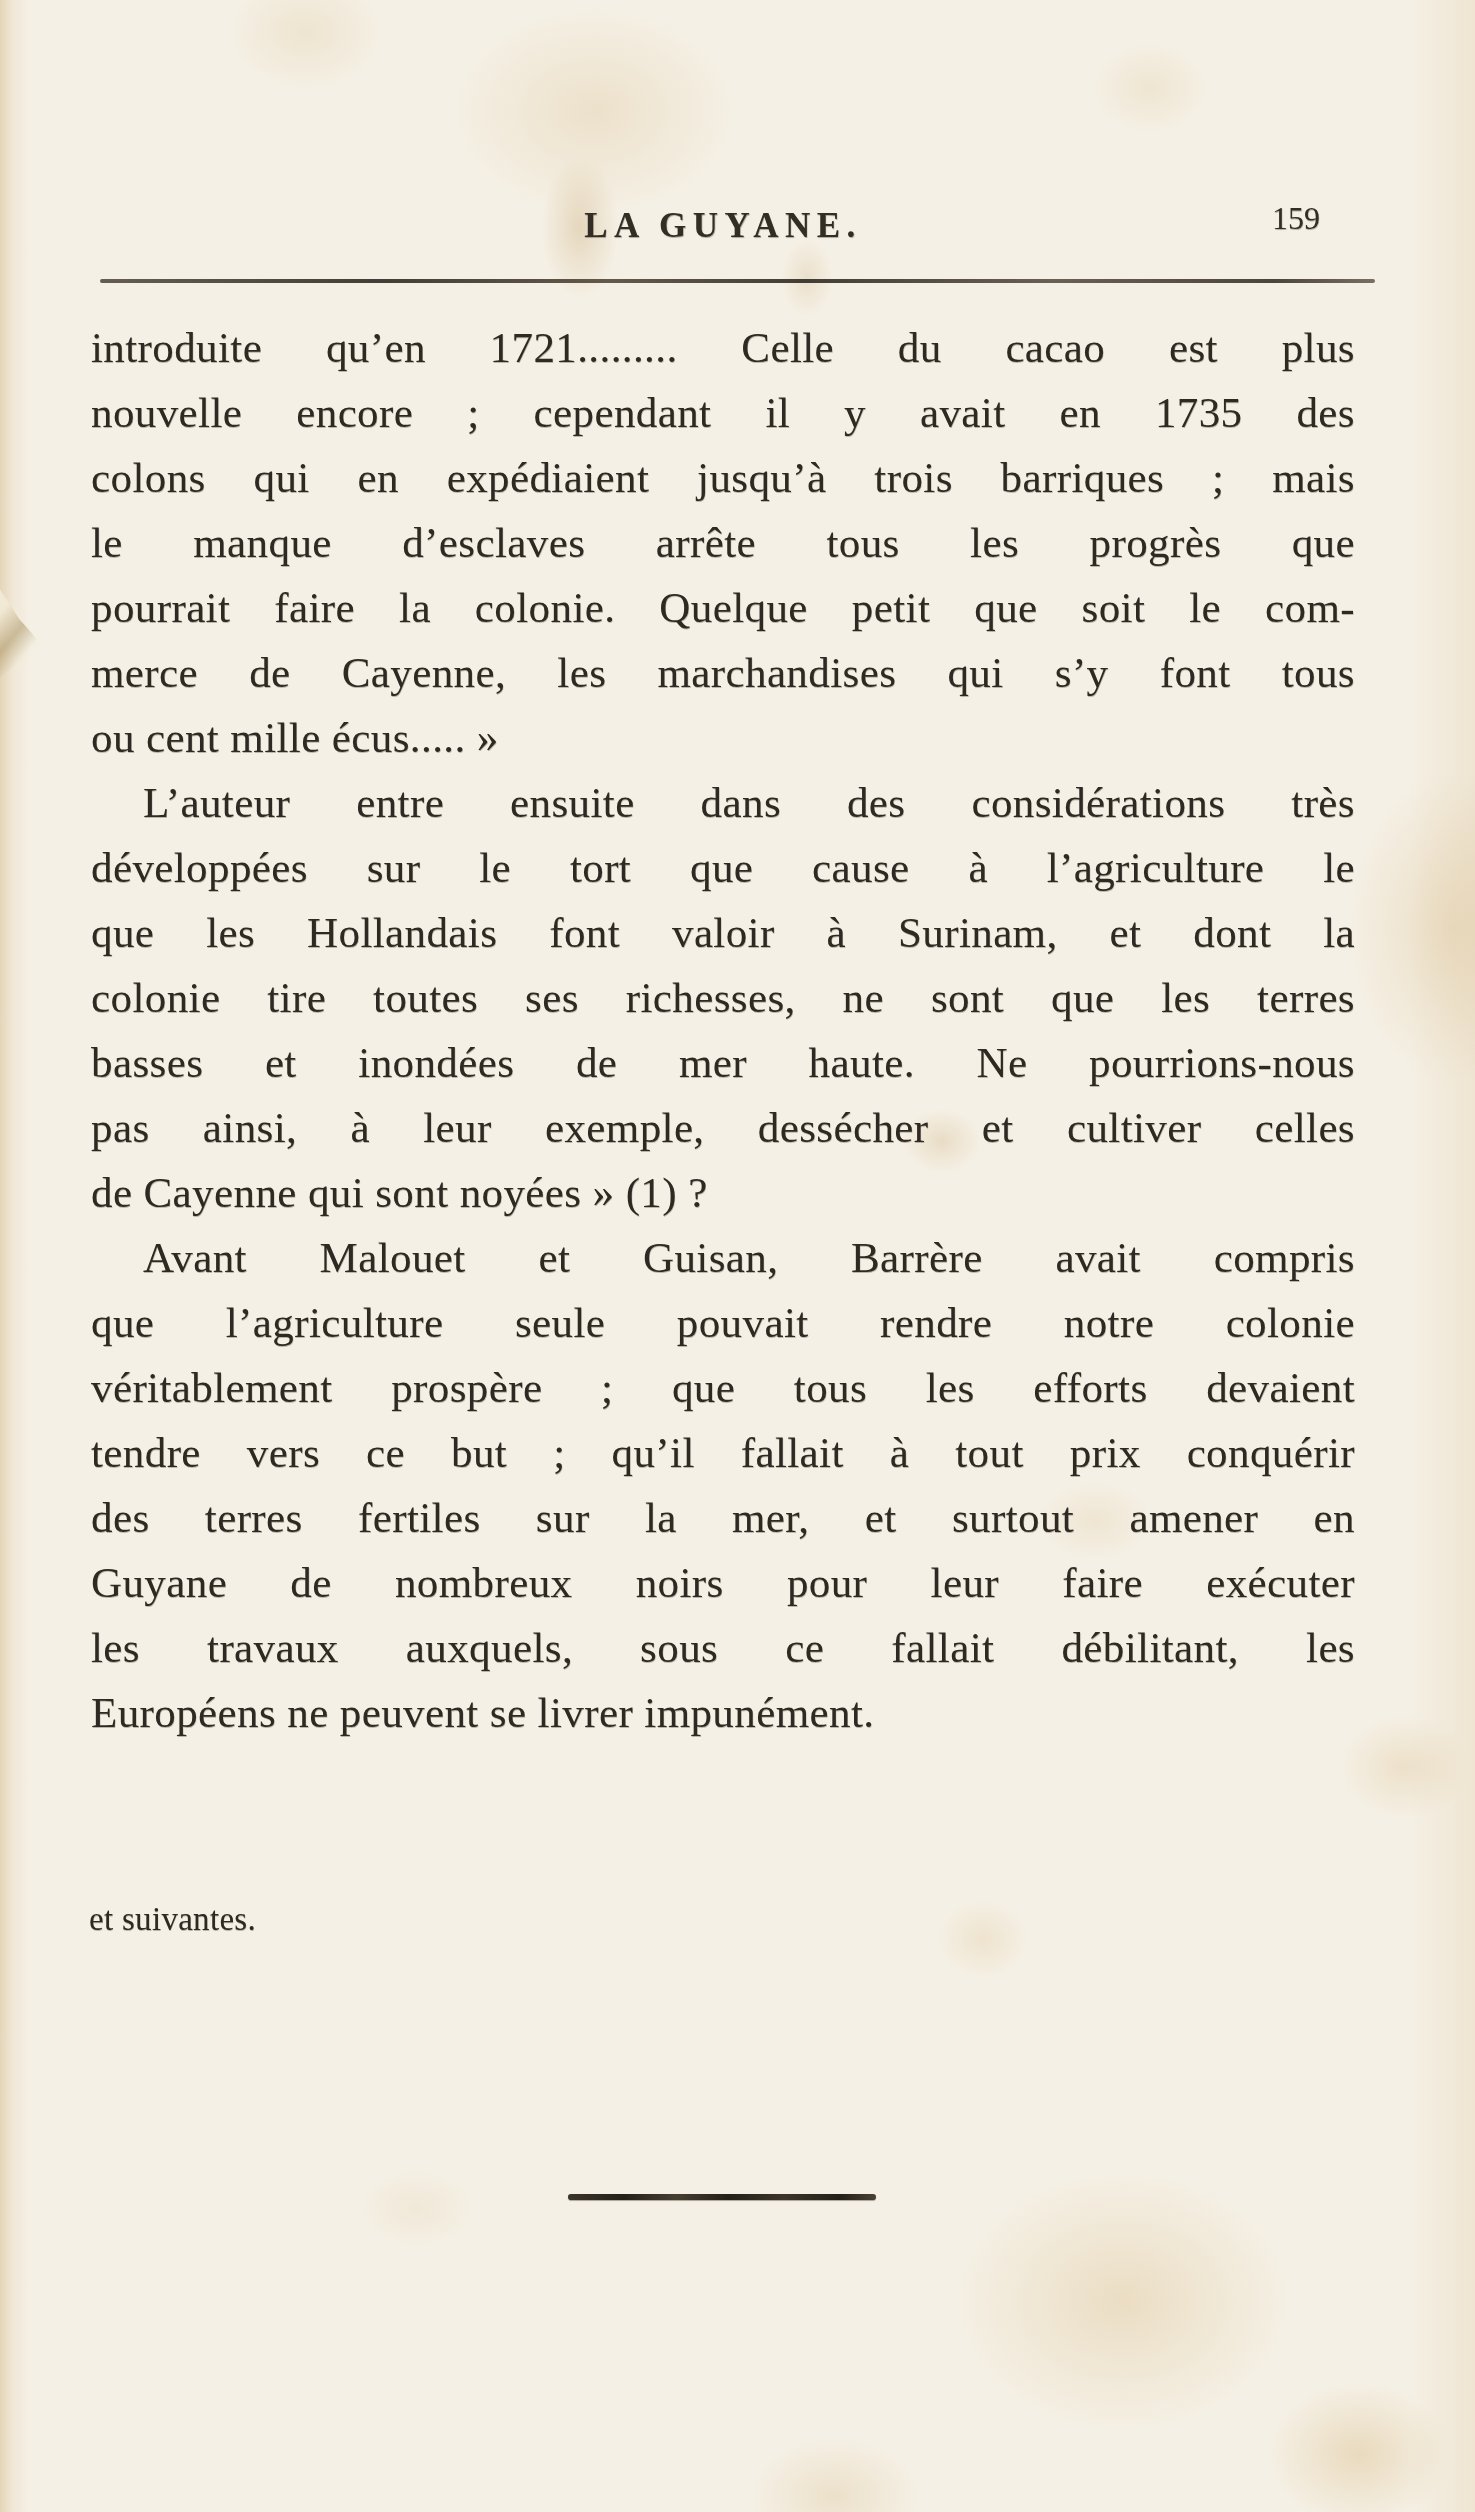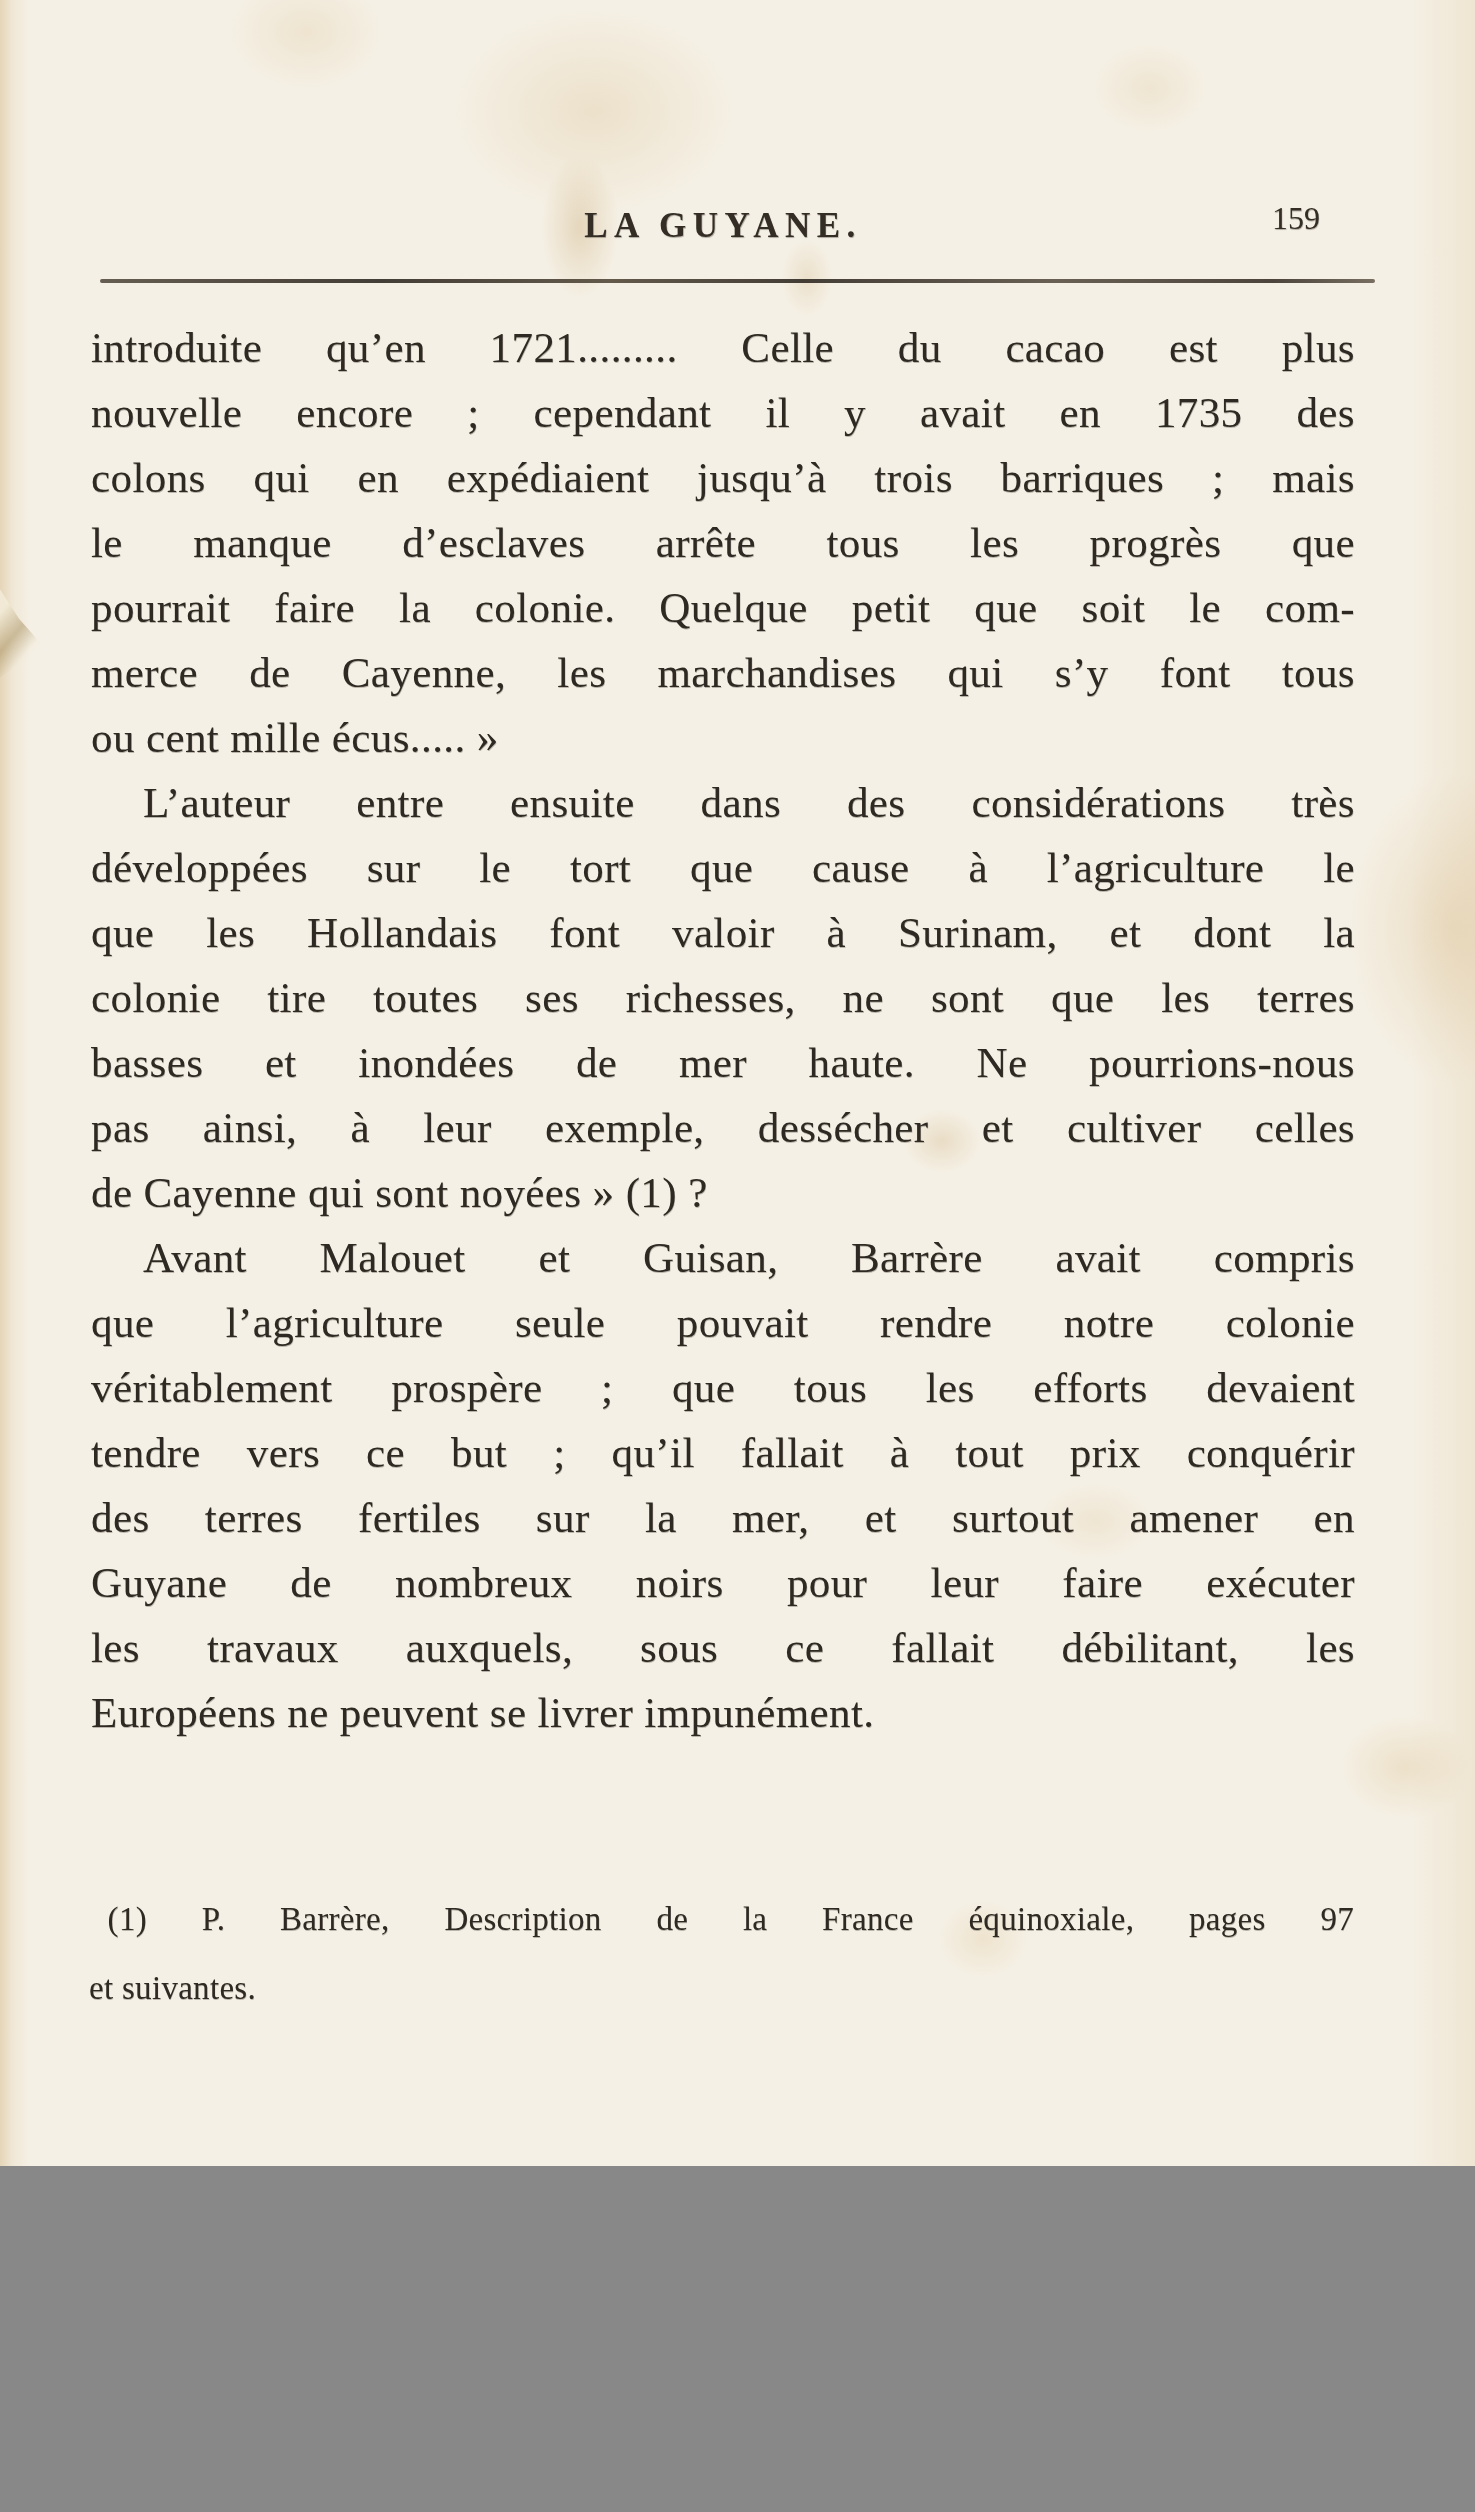--- a/index.html
+++ b/index.html
@@ -1,19 +1,19 @@
 <!DOCTYPE html>
 <html style="font-size:15px"><head>
 <meta charset="utf-8">
 <style>
   html, body { margin: 0; padding: 0; background: #888; }
   .page {
     position: relative;
     width: 1475px;
-    height: 2166px;
+    height: 2512px;
     margin: 0 auto;
     background-color: #f5f0e5;
     overflow: hidden;
     font-family: "Liberation Serif", "DejaVu Serif", serif;
     color: #2e2922;
   }
   .stains {
     position: absolute; inset: 0;
     pointer-events: none;
     background:
@@ -132,19 +132,18 @@
       <div class="line fill"><span>que l’agriculture seule pouvait rendre notre colonie</span></div>
       <div class="line fill"><span>véritablement prospère ; que tous les efforts devaient</span></div>
       <div class="line fill"><span>tendre vers ce but ; qu’il fallait à tout prix conquérir</span></div>
       <div class="line fill"><span>des terres fertiles sur la mer, et surtout amener en</span></div>
       <div class="line fill"><span>Guyane de nombreux noirs pour leur faire exécuter</span></div>
       <div class="line fill"><span>les travaux auxquels, sous ce fallait débilitant, les</span></div>
       <div class="line last"><span>Européens ne peuvent se livrer impunément.</span></div>
     </div>
 
   <div class="footnote">
-      <div class="line fill indent"><span>(1) P. Barrère, </span><span class="it">Description de la France équinoxiale</span><span>, pages 97</span></div>
       <div class="line last"><span>et suivantes.</span></div>
     </div>
 
   <div class="end-rule"></div>
 </div>
 
 
 </body></html>

